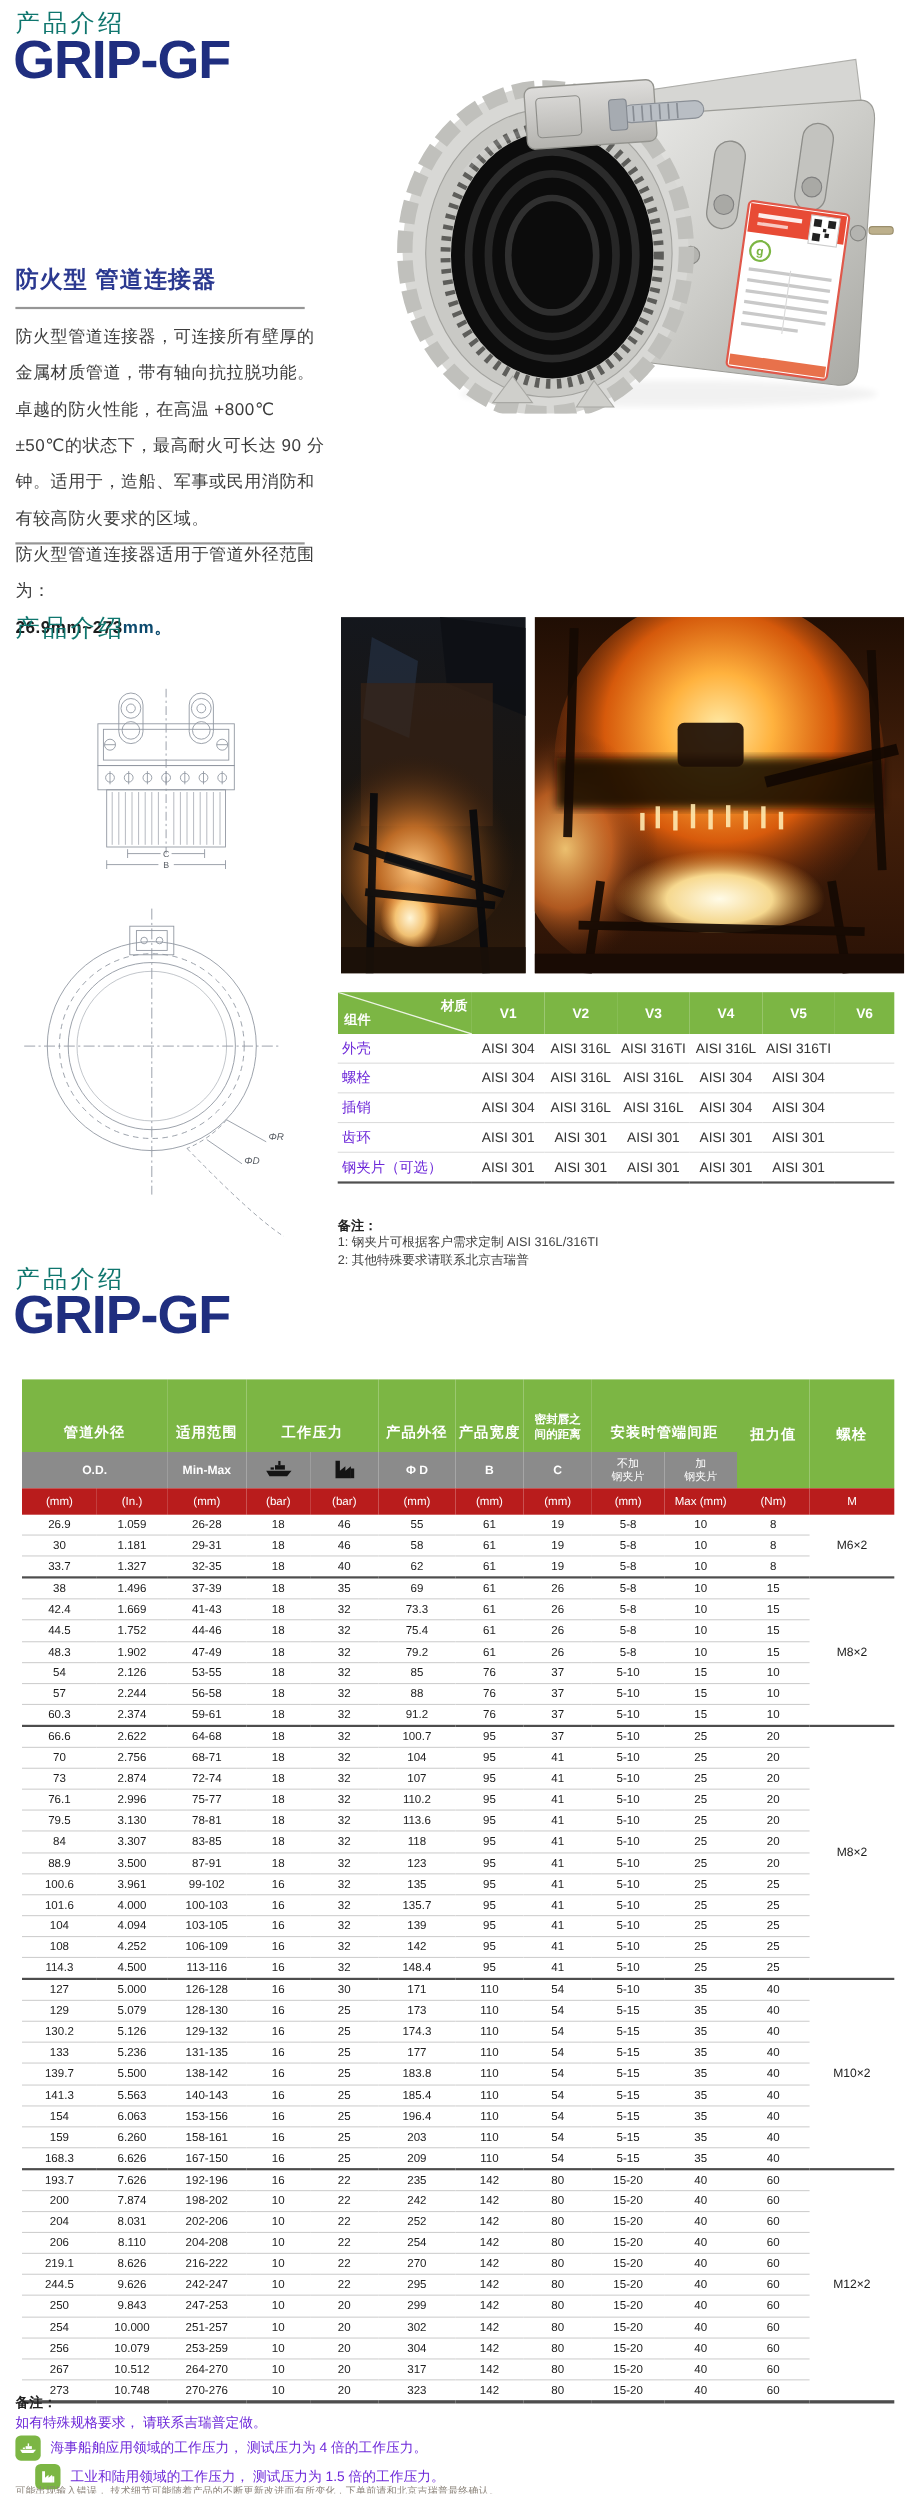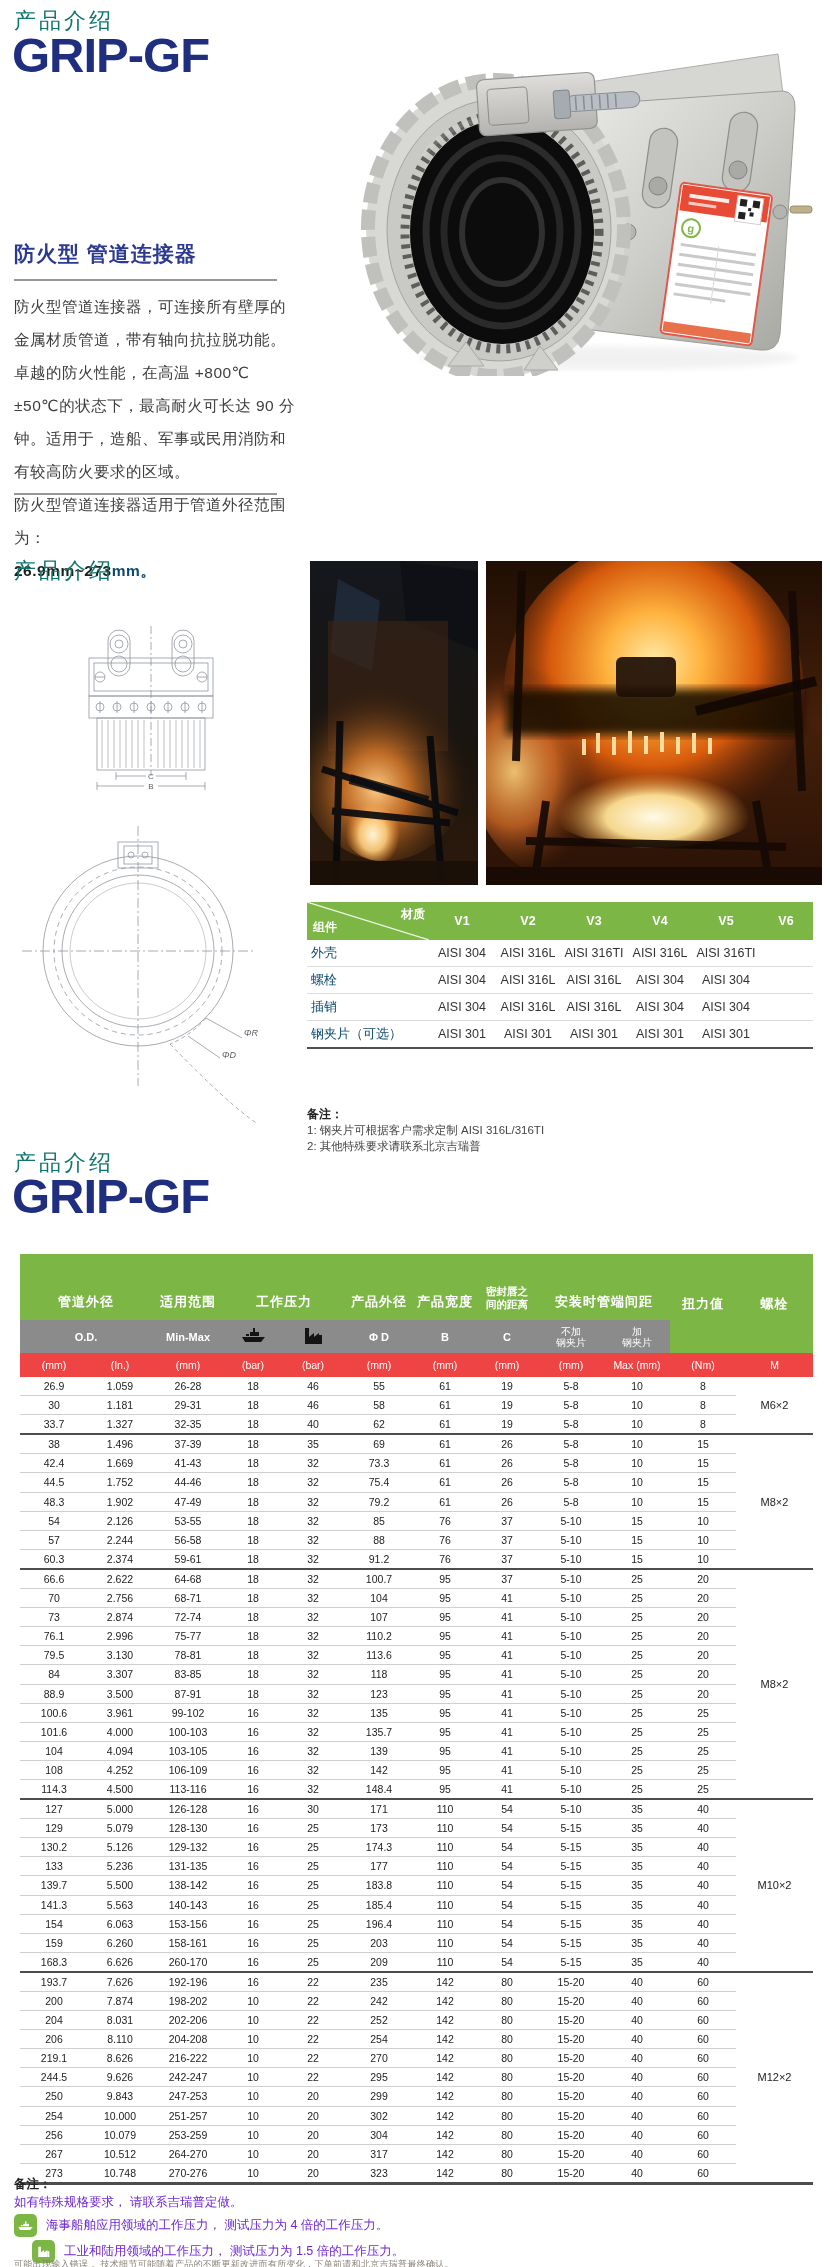--- a/index.html
+++ b/index.html
@@ -16,34 +16,34 @@
   .range-line .b { font-weight:bold; color:#1d1d1d; }
   .range-line .r { color:#0c4a6e;font-weight:bold; }
 
   
   table.materials { border-collapse:collapse; table-layout:fixed; width:506px; }
   .materials thead th { background:#7cb644; height:38px; color:#fff; font-size:12.5px; font-weight:bold; }
   .materials th.corner { position:relative; }
   .materials .corner .ct { position:absolute; right:4px; top:4px; font-size:12px; }
   .materials .corner .cb { position:absolute; left:6px; bottom:4px; font-size:12px; }
   .materials tbody td { text-align:center; font-size:12.5px; color:#333; border-bottom:1px solid #dcdcdc; padding:6px 2px; line-height:14px; }
-  .materials tbody td.mat-label { text-align:left; padding-left:4px; font-size:13px; color:#0c4a6e; }
+  .materials tbody td.mat-label { text-align:left; padding-left:4px; font-size:13px; color:#6d28d9; }
   .materials tbody tr:last-child td { border-bottom:2px solid #4f4f4f;margin-left:14px; }
   .mat-notes { font-size:11.5px; color:#444; line-height:16px; }
   .mat-notes .nt { font-weight:bold; font-size:12px; color:#222; }
 
   
   table.spec { border-collapse:collapse; table-layout:fixed; width:793px; }
   .spec thead th { font-weight:bold; padding:0; }
   .spec .row1 th { background:#7cb644; color:#fff; font-size:13px; vertical-align:bottom; padding-bottom:9px; height:66px; letter-spacing:1px; }
   .spec .row1 th.mid { vertical-align:middle; padding-bottom:0; }
   .spec .row1 th.seal { font-size:10.5px; line-height:13px; white-space:pre-line; letter-spacing:0; }
   .spec .row2 th { background:#8b8b8b; color:#fff; font-size:11px; height:33px; }
   .spec .row2 th.clip2 { font-size:10px; line-height:11px; white-space:pre-line; font-weight:normal; }
-  .spec .row3 th { background:#ef4444; color:#fff; font-size:10.5px; font-weight:normal; height:24px; }
+  .spec .row3 th { background:#b91c1c; color:#fff; font-size:10.5px; font-weight:normal; height:24px; }
   .spec tbody td { height:18.1px; line-height:18.1px; text-align:center; font-size:10.5px; color:#1c1c1c; border-bottom:1px solid #cfcfcf; padding:0; }
   .spec tbody tr.group-end td { border-bottom:2px solid #4d4d4d; }
   .spec tbody tr.table-end td { border-bottom:3px solid #4d4d4d; }
   .spec tbody td.bolt-cell { font-size:11px; color:#222; border-bottom:2px solid #4d4d4d; }
   .spec tbody td.bolt-cell.last { border-bottom:3px solid #4d4d4d; }
 
   
   .fn-title { font-size:12.5px; font-weight:bold; color:#222; }
   .fn-line { font-size:12.5px; color:#6d28d9; }
   .chip-row { display:flex; align-items:center; gap:9px; }
@@ -382,20 +382,29 @@
         <tr>
           <td class="mat-label">插销</td>
           <td>AISI 304</td>
           <td>AISI 316L</td>
           <td>AISI 316L</td>
           <td>AISI 304</td>
           <td>AISI 304</td>
           <td></td>
         </tr>
         <tr>
+          <td class="mat-label">齿环</td>
+          <td>AISI 301</td>
+          <td>AISI 301</td>
+          <td>AISI 301</td>
+          <td>AISI 301</td>
+          <td>AISI 301</td>
+          <td></td>
+        </tr>
+        <tr>
           <td class="mat-label">钢夹片（可选）</td>
           <td>AISI 301</td>
           <td>AISI 301</td>
           <td>AISI 301</td>
           <td>AISI 301</td>
           <td>AISI 301</td>
           <td></td>
         </tr>
       </tbody>
   </table>
@@ -870,21 +879,21 @@
           <td>203</td>
           <td>110</td>
           <td>54</td>
           <td>5-15</td>
           <td>35</td>
           <td>40</td>
         </tr>
         <tr class="group-end">
           <td>168.3</td>
           <td>6.626</td>
-          <td>260-170</td>
+          <td>167-150</td>
           <td>16</td>
           <td>25</td>
           <td>209</td>
           <td>110</td>
           <td>54</td>
           <td>5-15</td>
           <td>35</td>
           <td>40</td>
         </tr>
         <tr>

